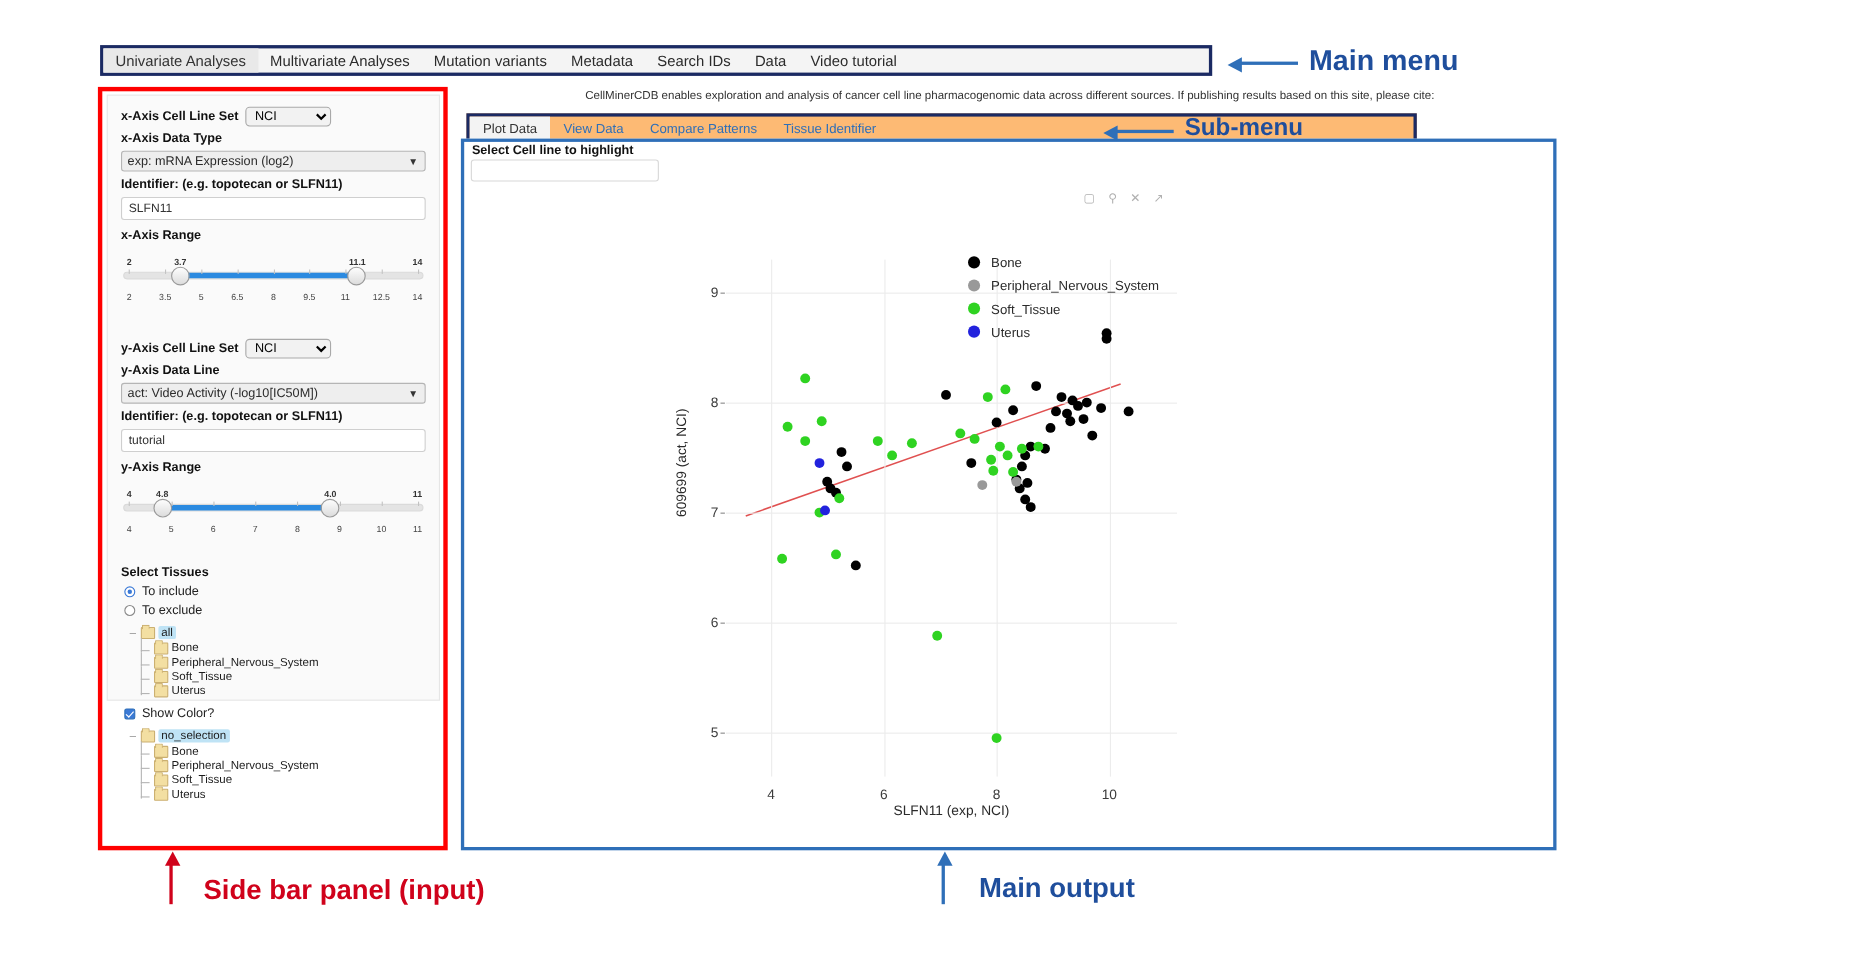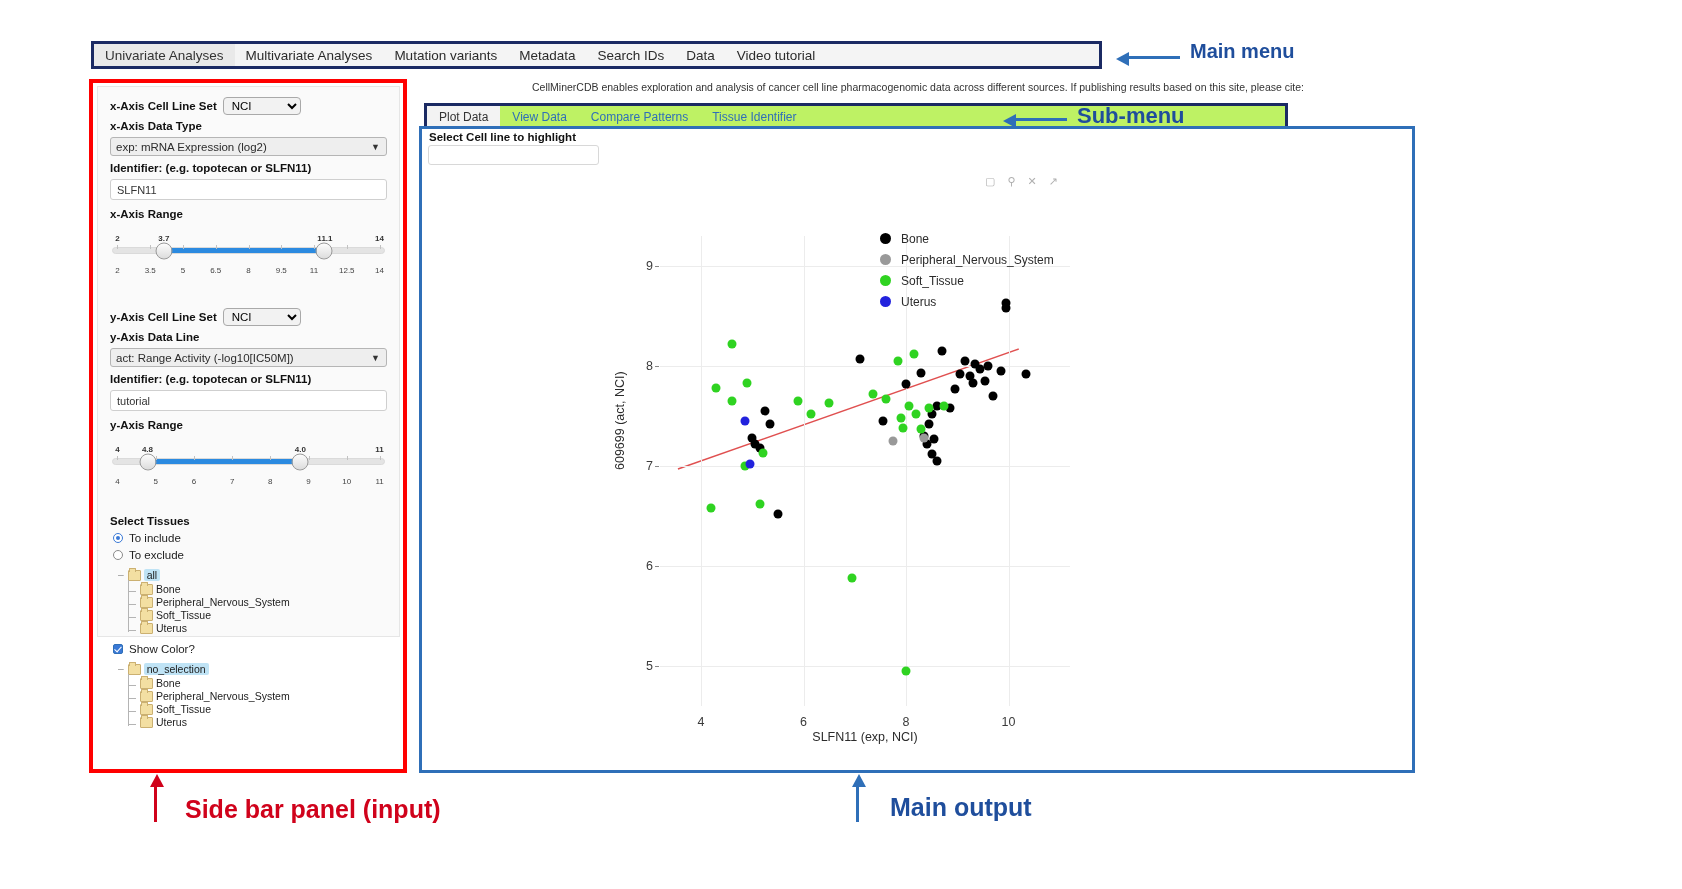--- a/index.html
+++ b/index.html
@@ -135,21 +135,21 @@
   .exp{font-size:8px;color:#7a7a7a;margin-right:1px;}
 
   
   #citation{
     position:absolute;left:418px;top:80px;width:1000px;
     text-align:center;font-size:10.5px;color:#333;line-height:14px;
   }
   #citation .ref{color:#2f5fae;display:block;}
   #submenu{
     position:absolute;left:424px;top:103px;width:864px;height:27px;
-    border:3px solid #1b2a63;box-sizing:border-box;background:#bef264;
+    border:3px solid #1b2a63;box-sizing:border-box;background:#fdba74;
     display:flex;align-items:stretch;
   }
   .sub-tab{
     display:flex;align-items:center;padding:0 12px;font-size:12px;
     color:#2f6fb8;white-space:nowrap;cursor:pointer;
   }
   .sub-tab.active{background:#f3f3f3;color:#333;}
 
   #output-outline{
     position:absolute;left:419px;top:126px;width:996px;height:647px;
@@ -306,21 +306,21 @@
 
   <div class="sel-inline" style="margin-top:36px">
     <span class="fld-label" style="margin:0">y-Axis Cell Line Set</span>
     <select class="native" style="width:78px">
       <option>NCI</option>
     </select>
   </div>
 
   <div class="fld-label">y-Axis Data Line</div>
   <div class="wide-select">
-    <span>act: Range Activity (-log10[IC50M])</span>
+    <span>act: Video Activity (-log10[IC50M])</span>
     <span class="chev">▼</span>
   </div>
 
   <div class="fld-label">Identifier: (e.g. topotecan or SLFN11)</div>
   <div class="text-input">
     <span>tutorial</span>
   </div>
 
   <div class="sec-title">y-Axis Range</div>
   <div class="slider-wrap">
@@ -539,21 +539,21 @@
       <span>Soft_Tissue</span>
     </div>
     <div class="leg-row">
       <span class="leg-dot" style="background: rgb(34, 34, 221);"></span>
       <span>Uterus</span>
     </div>
   </div>
 </div>
 
 <div class="arrow-h arrow-left" style="left:1128px;top:56px;width:52px;"></div>
-<div class="callout" style="left:1190px;top:40px;font-size:20px;">Main menu</div>
+<div class="callout" style="left:1190px;top:40px;font-size:26px;">Main menu</div>
 
 <div class="arrow-h arrow-left" style="left:1015px;top:118px;width:52px;"></div>
 <div class="callout" style="left:1077px;top:103px;font-size:22px;">Sub-menu</div>
 
 <div class="arrow-v" style="left:154px;top:786px;height:36px;"></div>
 <div class="callout" style="left:185px;top:795px;font-size:25px;color:#d0021b;">Side bar panel (input)</div>
 
 <div class="arrow-v arrow-v-blue" style="left:856px;top:786px;height:36px;"></div>
 <div class="callout" style="left:890px;top:793px;font-size:25px;">Main output</div>
 

